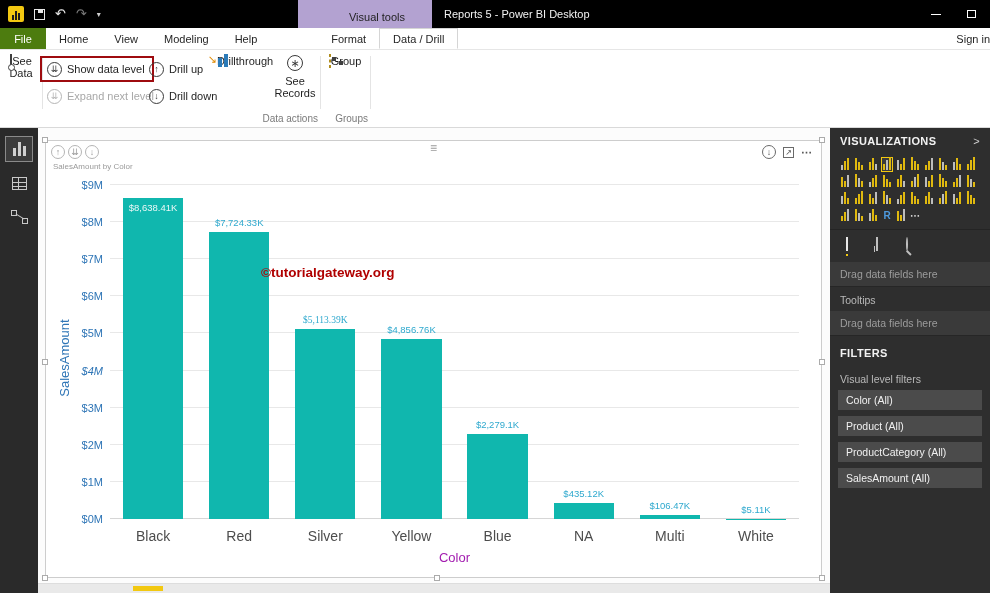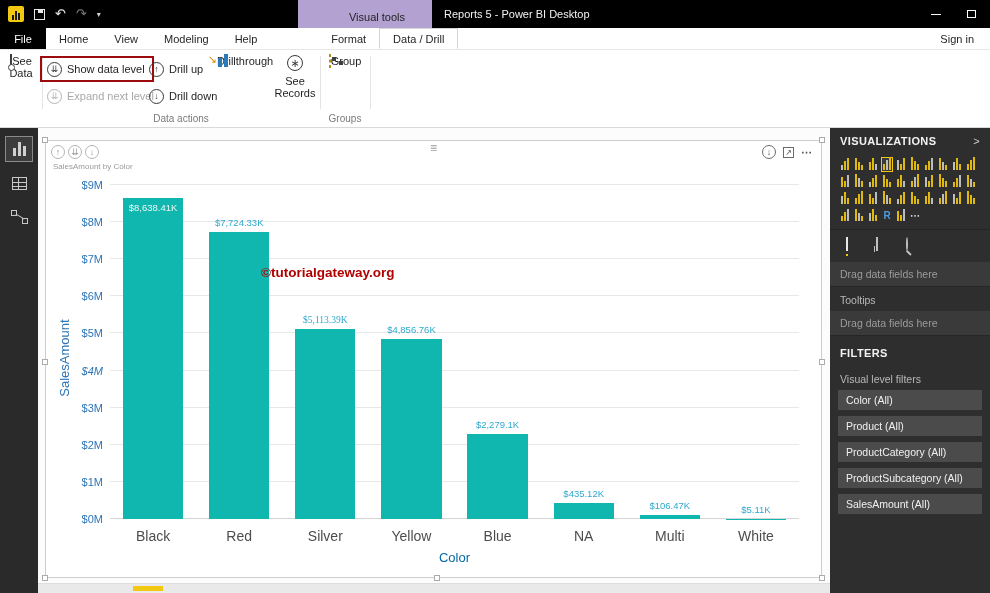--- a/index.html
+++ b/index.html
@@ -17,37 +17,37 @@
   .tb-glyph.dis { color:#7a7a7a; }
   .tb-caret { font-size:8px; color:#cfcfcf; }
   .visual-tools { position:absolute; left:298px; top:0; width:134px; height:33px; background:#B3A2D1; color:#1f1f1f; display:flex; align-items:center; justify-content:center; font-size:11px;padding-left:24px; }
   .tb-title { position:absolute; left:444px; top:0; height:28px; display:flex; align-items:center; font-size:11px; color:#F2F2F2; }
   .win-btns { position:absolute; right:14px; top:0; height:28px; display:flex; align-items:center; gap:26px; }
   .win-min { width:10px; height:1px; background:#fff; }
   .win-max { width:9px; height:8px; border:1px solid #fff; }
 
   
   .tabrow { position:absolute; left:0; top:28px; width:100%; height:22px; background:#fff; border-bottom:1px solid #E6E6E6; display:flex; align-items:stretch; font-size:11px; }
-  .file-tab { width:46px; background:#000000; color:#fff; display:flex; align-items:center; justify-content:center; }
+  .file-tab { width:46px; background:#4d7c0f; color:#fff; display:flex; align-items:center; justify-content:center; }
   .tab { padding:0 13px; display:flex; align-items:center; color:#252525; cursor:default; }
   .tab.active { border:1px solid #D5D5D5; border-bottom:1px solid #fff; background:#fff; }
-  .signin { margin-left:auto; padding-right:16px; display:flex; align-items:center; color:#252525; }
+  .signin { margin-left:auto; display:flex; align-items:center; color:#252525; }
 
   
   .ribbon { position:absolute; left:0; top:50px; width:100%; height:78px; background:#fff; border-bottom:1px solid #D9D9D9; font-size:11px; color:#1e1e1e; }
   .bigbtn { position:absolute; top:5px; text-align:center; line-height:12px; }
   .bigbtn .bicon { margin:0 auto 4px; }
   .vsep { position:absolute; top:6px; bottom:18px; width:1px; background:#E4E4E4; }
   .smallbtn { position:absolute; display:flex; align-items:center; gap:5px; height:20px; padding:0 3px; white-space:nowrap; }
   .smallbtn.dis { color:#A8A8A8; }
   .rc { width:15px; height:15px; border-radius:50%; border:1px solid #3a3a3a; display:inline-flex; align-items:center; justify-content:center; font-size:9px; color:#3a3a3a; flex:0 0 auto; }
   .rc.dis { border-color:#B5B5B5; color:#B5B5B5; }
   .red-annot { position:absolute; left:40px; top:6px; border:2px solid #9E0B0F; padding:1px 4px 1px 2px; }
   .red-annot .smallbtn { position:static; }
-  .grplabel { position:absolute; bottom:3px; font-size:10px; color:#7A7A7A; text-align:center; }
+  .grplabel { position:absolute; bottom:3px; font-size:10px; color:#7A7A7A; text-align:right; }
   .ic-seedata { position:relative; width:18px; height:13px; border:1px solid #3f3f3f;
     background:linear-gradient(#3f3f3f,#3f3f3f) no-repeat 0 4px/100% 1px, linear-gradient(#3f3f3f,#3f3f3f) no-repeat 6px 0/1px 100%; }
   .ic-seedata i { position:absolute; right:-4px; bottom:-4px; width:7px; height:7px; border:1.5px solid #3f3f3f; border-radius:50%; background:#fff; }
   .ic-dt { position:relative; width:22px; height:16px; }
   .ic-dt .b1 { position:absolute; left:1px; bottom:0; width:4px; height:9px; background:#2C7BB8; }
   .ic-dt .b2 { position:absolute; left:7px; bottom:0; width:4px; height:13px; background:#2C7BB8; }
   .ic-dt .ar { position:absolute; right:0; top:-2px; font-size:11px; color:#E08A00; }
   .ic-rec { width:16px; height:16px; border-radius:50%; border:1px solid #3a3a3a; display:flex; align-items:center; justify-content:center; font-size:11px; color:#3a3a3a; }
   .ic-group { position:relative; width:17px; height:13px; border:1px dashed #B08D1E; }
   .ic-group i { position:absolute; width:4px; height:4px; background:#3f3f3f; }
@@ -310,21 +310,21 @@
                 <div class="blabel" style="bottom: calc(1.183% + 4px); color: rgb(47, 169, 206);">$106.47K</div>
                 <div class="cat" style="color: rgb(77, 77, 77);">Multi</div>
               </div>
               <div class="bcol">
                 <div class="bar" style="height: 0.0567777%; background: rgb(16, 183, 174);"></div>
                 <div class="blabel" style="bottom: calc(0.0567778% + 4px); color: rgb(47, 169, 206);">$5.11K</div>
                 <div class="cat" style="color: rgb(77, 77, 77);">White</div>
               </div>
             </div>
           </div>
-        <div class="xlab" style="color: #0369a1; margin-top: 15px;">Color</div>
+        <div class="xlab" style="color: #a21caf; margin-top: 15px;">Color</div>
         <div class="wm">©tutorialgateway.org</div>
       </div>
     </div>
     <div class="hscroll">
       <span class="hthumb"></span>
     </div>
   </div>
 
   <div class="panel">
     <div class="panel-h">
@@ -517,18 +517,17 @@
     <div class="well">Drag data fields here</div>
 
     <div class="panel-h" style="margin-top:4px">
       <span>FILTERS</span>
     </div>
     <div class="plabel">Visual level filters</div>
     <div>
         <div class="pill">Color (All)</div>
         <div class="pill">Product (All)</div>
         <div class="pill">ProductCategory (All)</div>
-        <div class="pill">ProductSubcategory (All)</div>
         <div class="pill">SalesAmount (All)</div>
       </div>
   </div>
 
 </div>
 
 </body></html>

